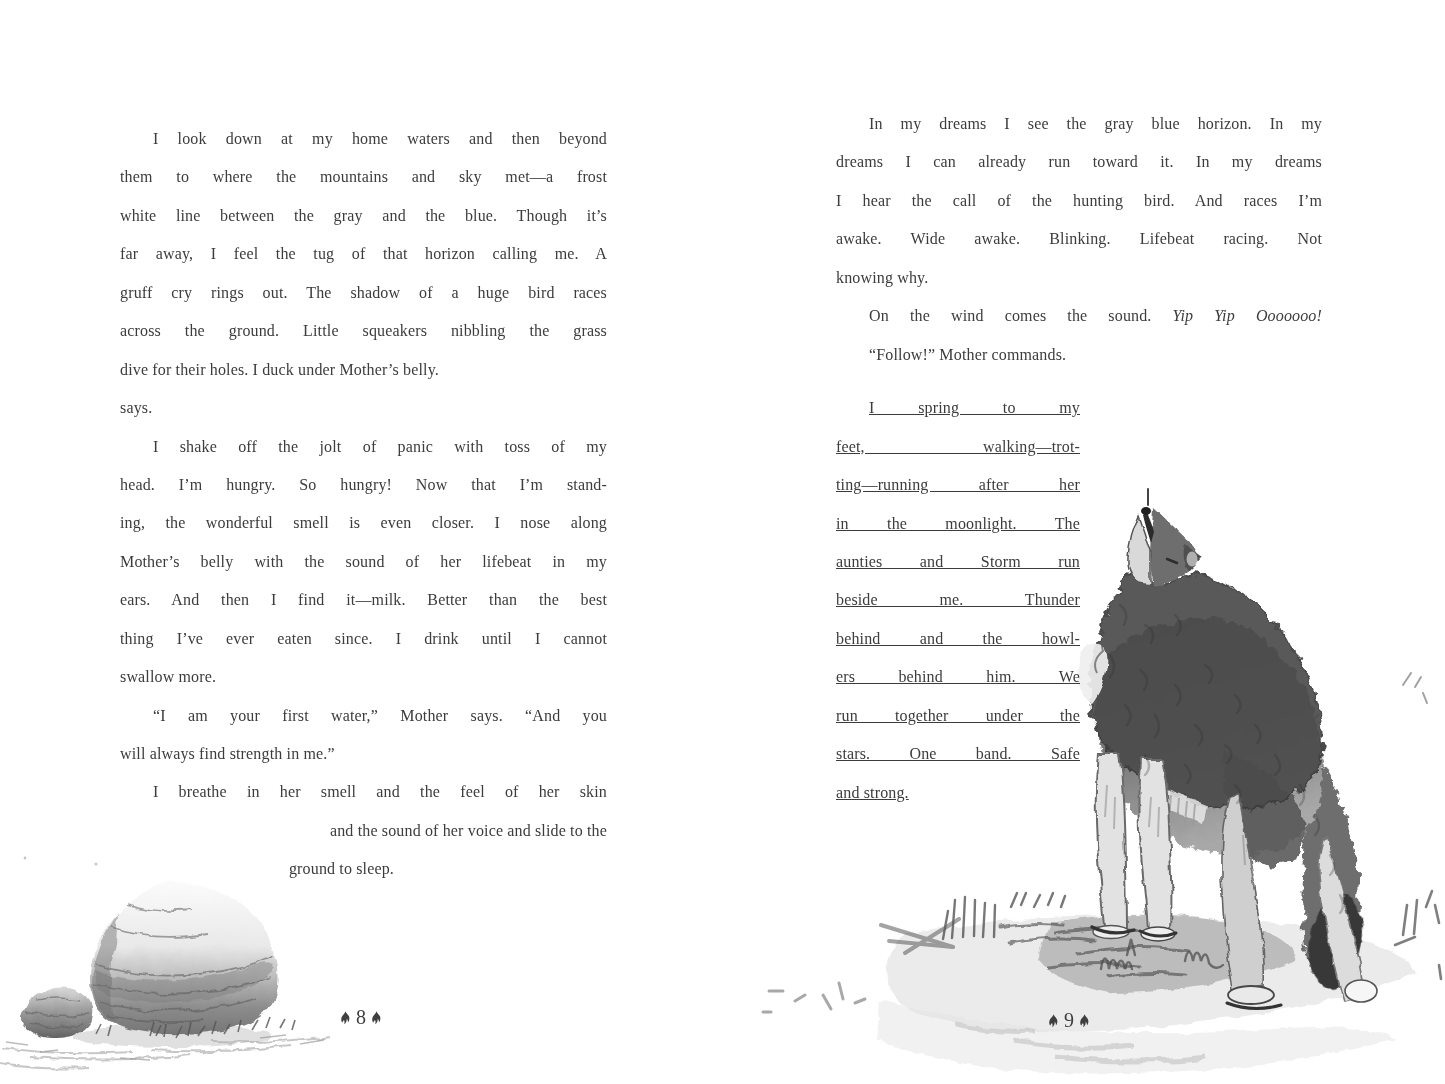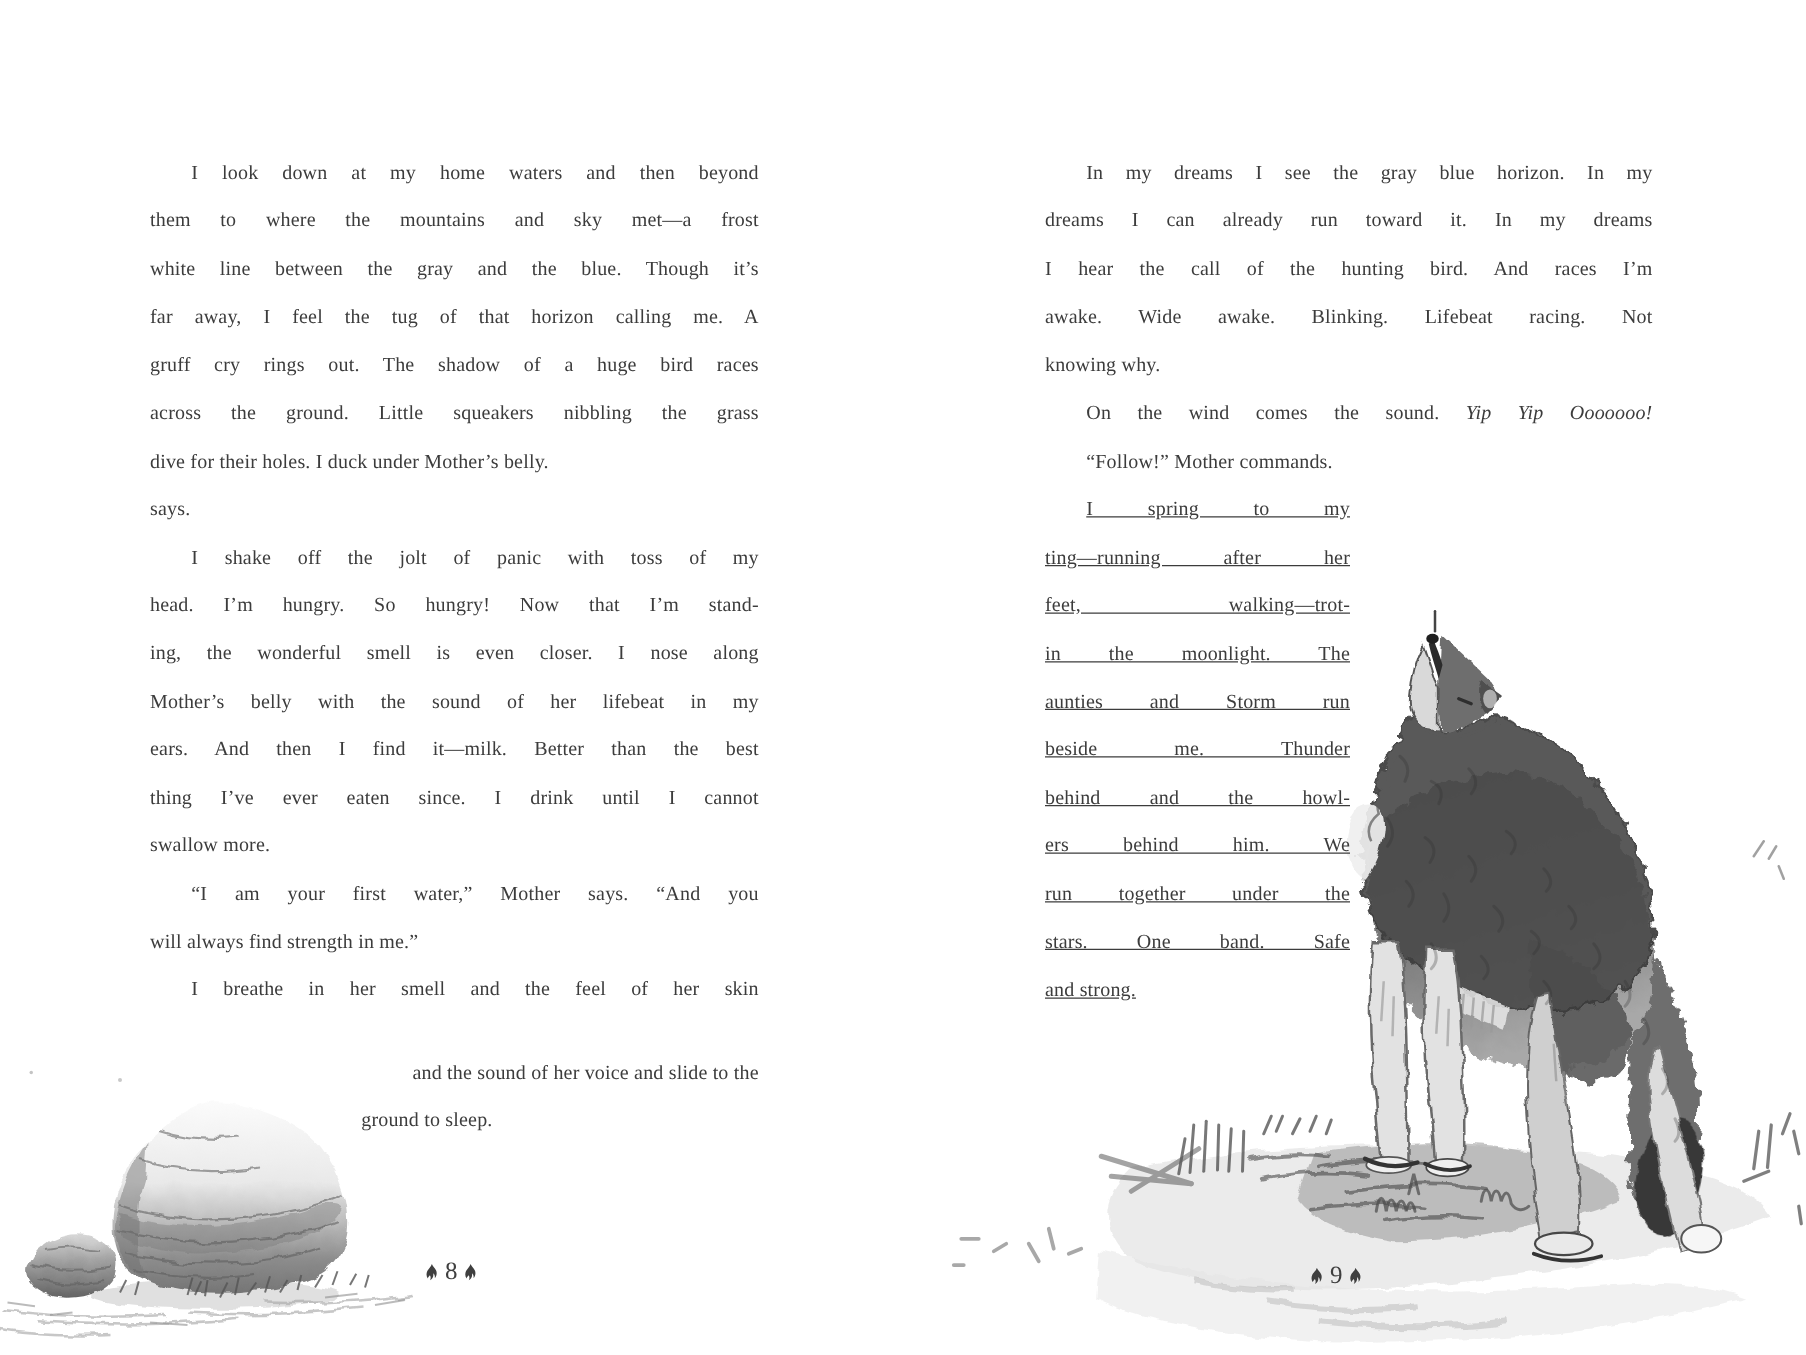--- a/index.html
+++ b/index.html
@@ -11,25 +11,25 @@
     color:#3c3c3c;
   }
   .text-block{position:absolute;}
   .line{
     height:38.45px;line-height:38.45px;
     font-size:16px;letter-spacing:0.15px;
     white-space:normal;
   }
   .jl{text-align:justify;text-align-last:justify;}
   .ll{text-align:left;}
-  .rl{text-align:right;margin-top:28px;}
+  .rl{text-align:right;}
   .cl{text-align:center;padding-right:44px;}
   .ind{text-indent:33px;}
   .left-text{left:120px;top:120px;width:487px;}
-  .right-text{left:836px;top:120px;width:486px;}
+  .right-text{left:836px;top:105px;width:486px;}
   .right-col{left:836px;top:389.2px;width:244px;text-decoration:underline;}
   .italic{font-style:italic;}
   .pagenum{
     position:absolute;display:flex;align-items:center;gap:5px;
     font-size:20px;color:#3f3f3f;z-index:5;
   }
   .pagenum-left{left:340px;top:1006px;}
   .pagenum-right{left:1048px;top:1009px;}
   .flame{width:11px;height:14px;display:block;}
   .illus{position:absolute;pointer-events:none;}
@@ -328,22 +328,22 @@
     <div class="line jl">dreams I can already run toward it. In my dreams</div>
     <div class="line jl">I hear the call of the hunting bird. And races I’m</div>
     <div class="line jl">awake. Wide awake. Blinking. Lifebeat racing. Not</div>
     <div class="line ll">knowing why.</div>
     <div class="line jl ind"><span>On the wind comes the sound. </span><span class="italic">Yip Yip Ooooooo!</span></div>
     <div class="line ll ind">“Follow!” Mother commands.</div>
   </div>
 
   <div class="text-block right-col">
     <div class="line jl ind">I spring to my</div>
+    <div class="line jl">feet, walking—trot-</div>
     <div class="line jl">ting—running after her</div>
-    <div class="line jl">feet, walking—trot-</div>
     <div class="line jl">in the moonlight. The</div>
     <div class="line jl">aunties and Storm run</div>
     <div class="line jl">beside me. Thunder</div>
     <div class="line jl">behind and the howl-</div>
     <div class="line jl">ers behind him. We</div>
     <div class="line jl">run together under the</div>
     <div class="line jl">stars. One band. Safe</div>
     <div class="line ll">and strong.</div>
   </div>
 

